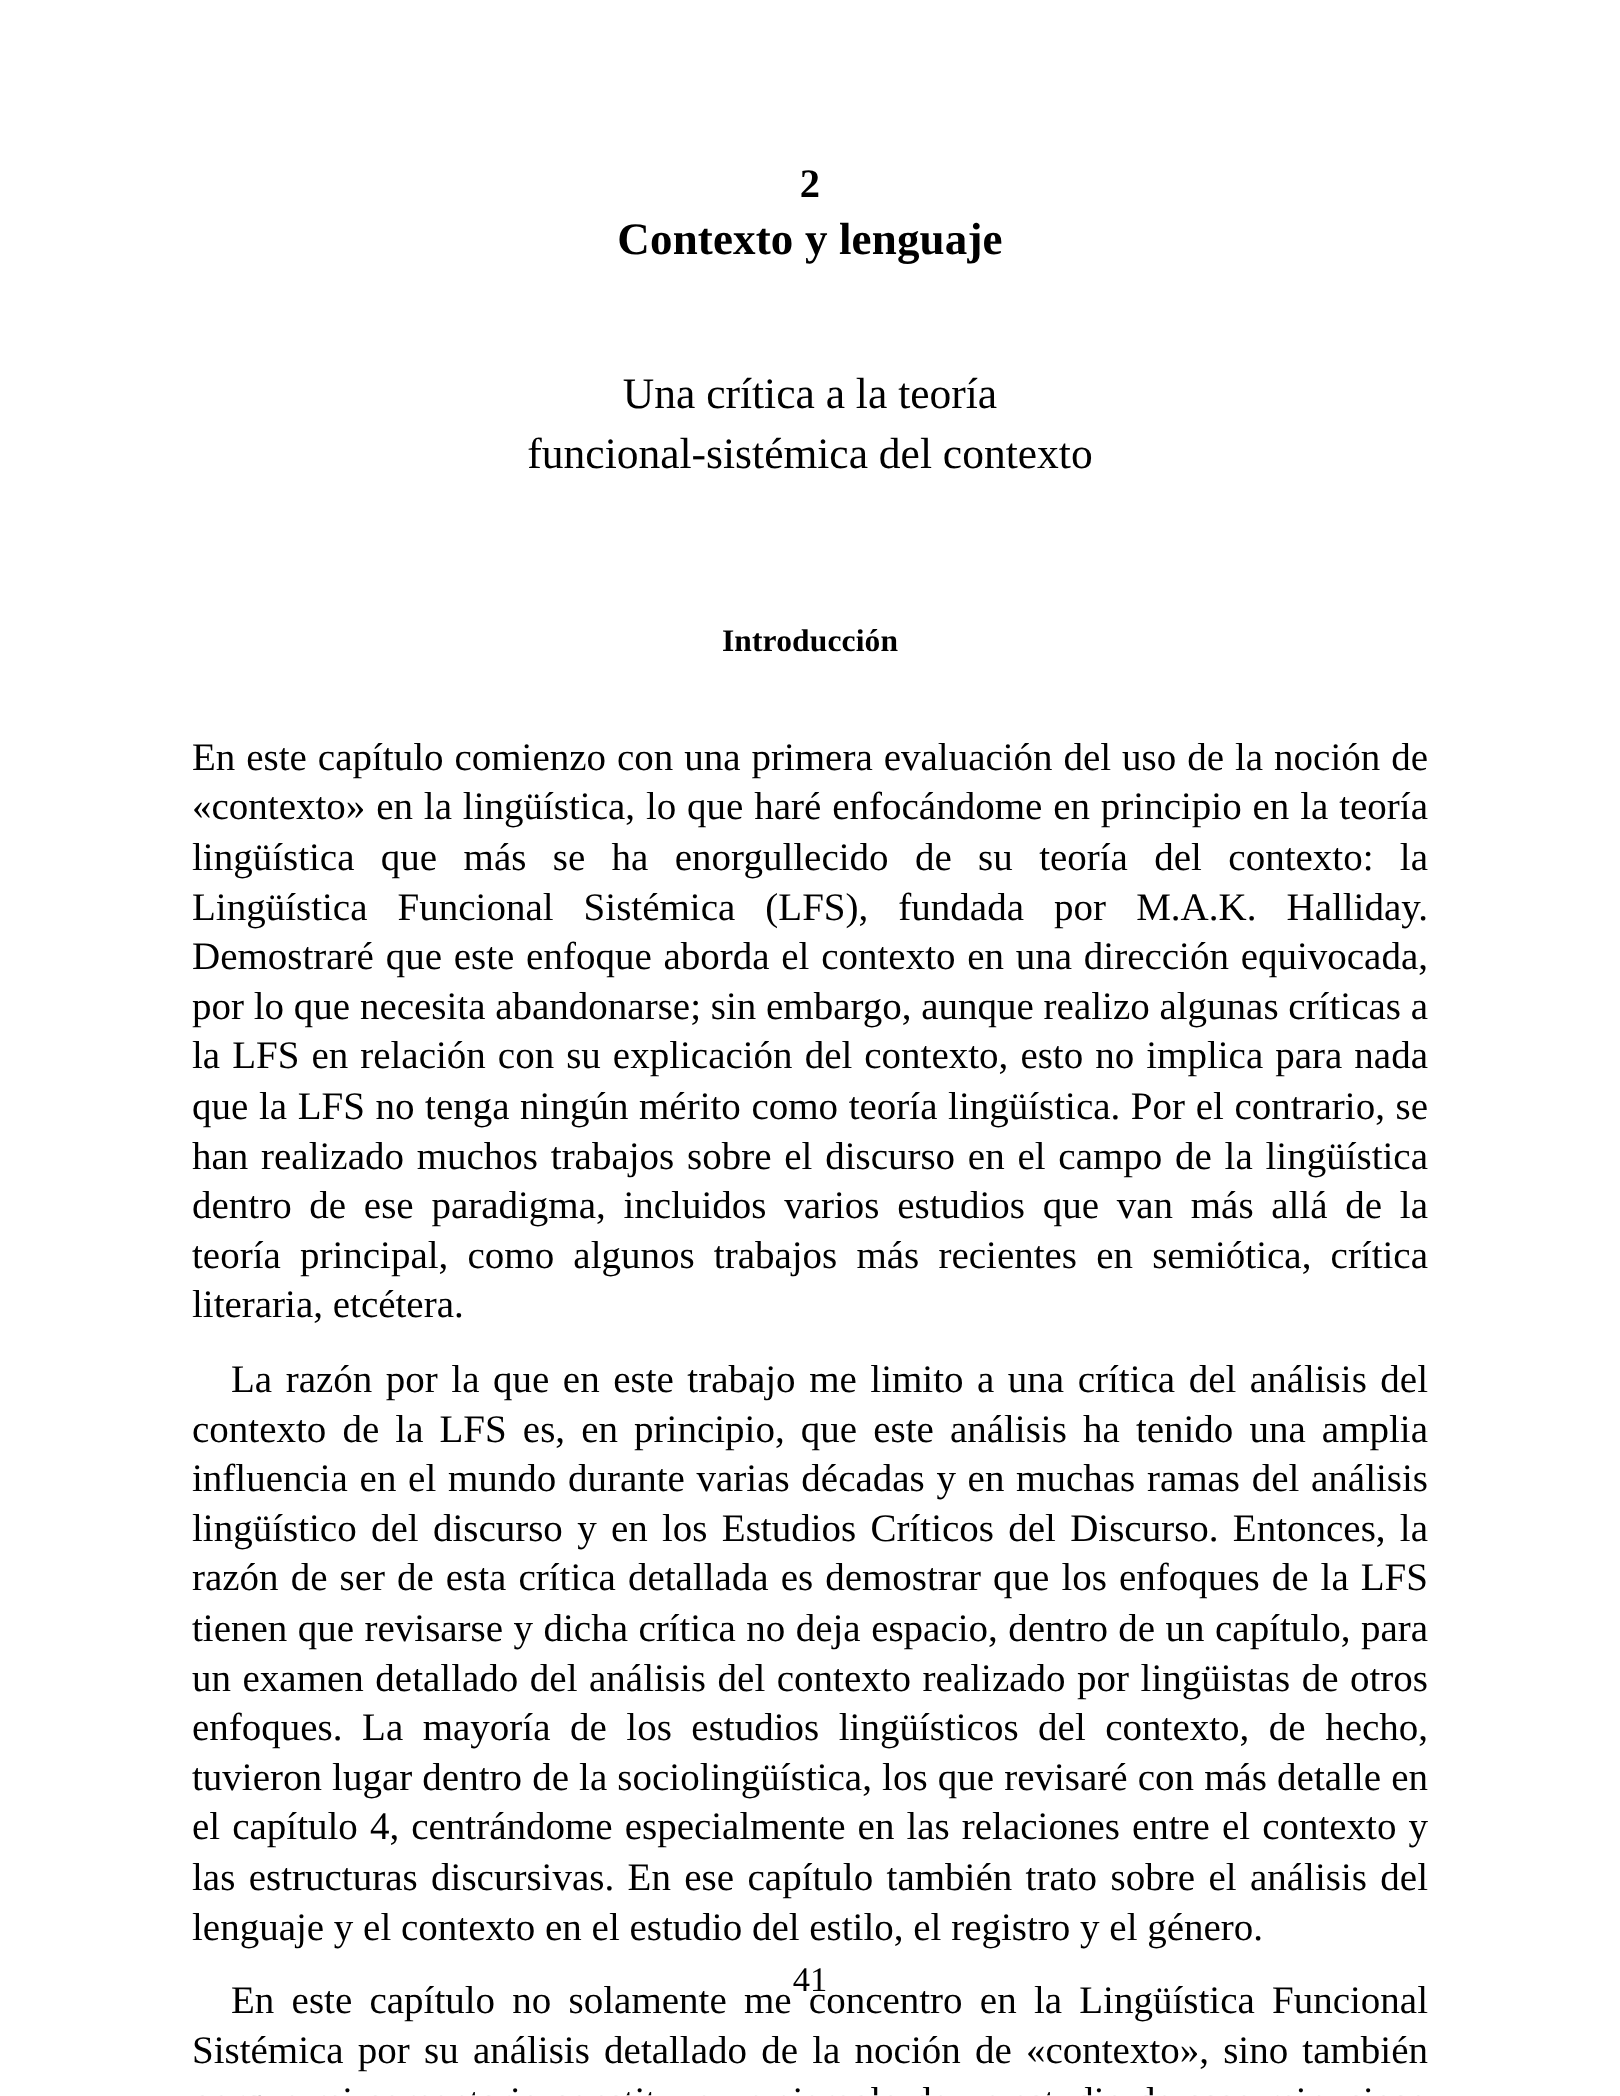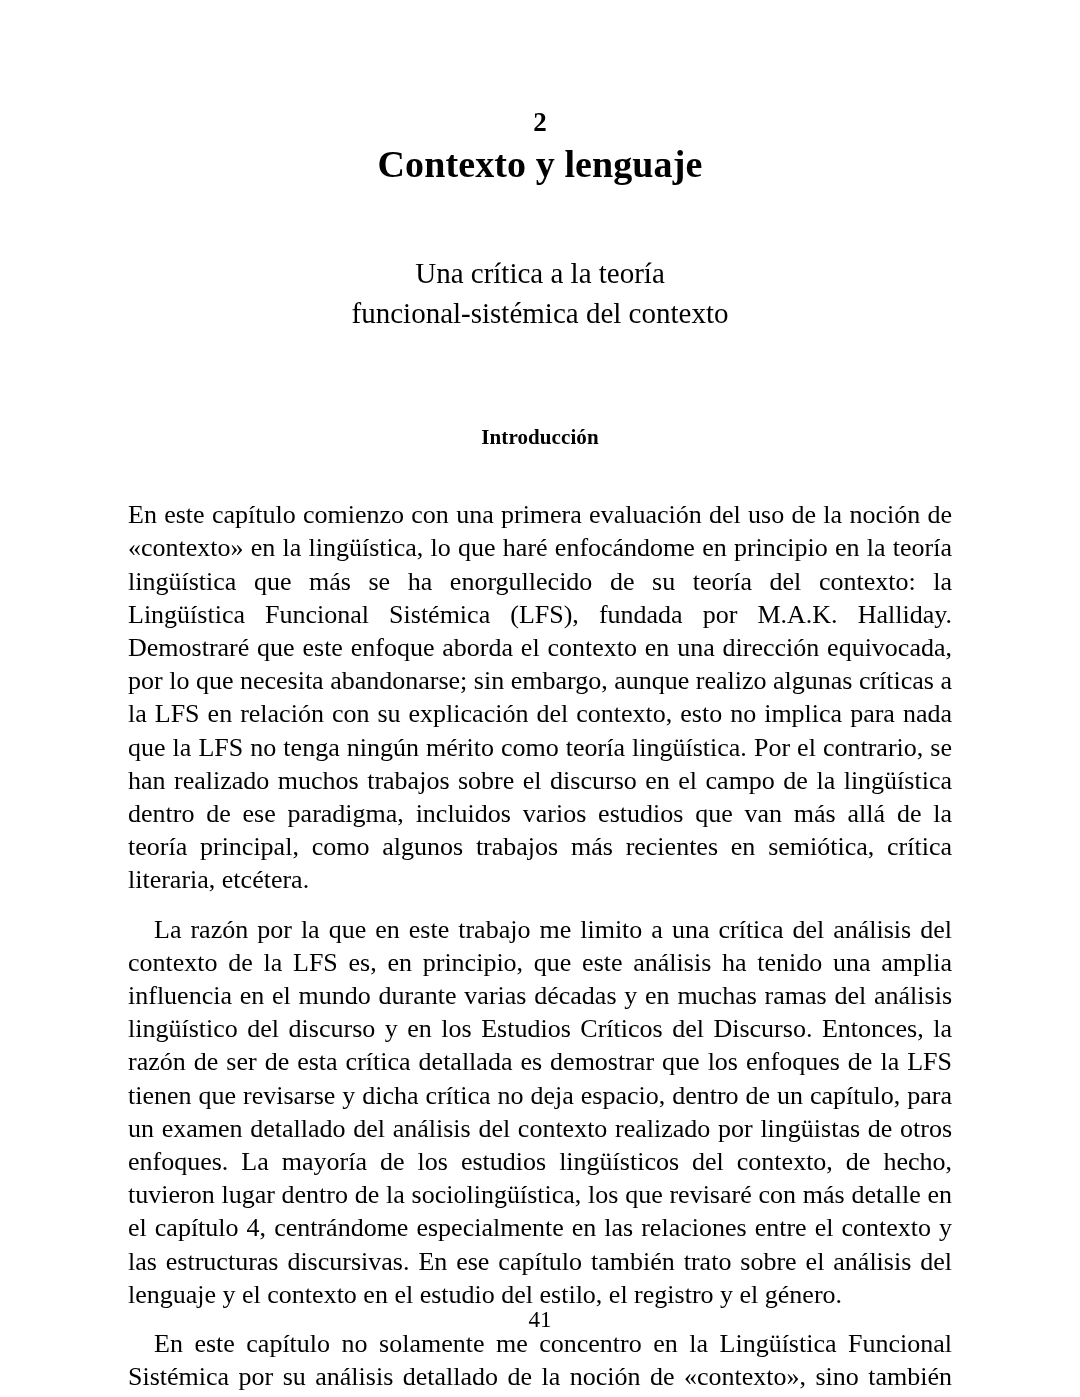--- a/index.html
+++ b/index.html
@@ -36,21 +36,21 @@
     text-align: center;
     margin-top: 108px;
   }
   .chapter-number {
     font-size: 27px;
     font-weight: bold;
     line-height: 1.08;
     letter-spacing: 0.2px;
   }
   .chapter-title {
-    font-size: 38px;
+    font-size: 30px;
     font-weight: bold;
     line-height: 1.24;
     margin-top: 4px;
     letter-spacing: 0.1px;
   }
 
   .chapter-subtitle {
     text-align: center;
     font-size: 29px;
     line-height: 1.36;

